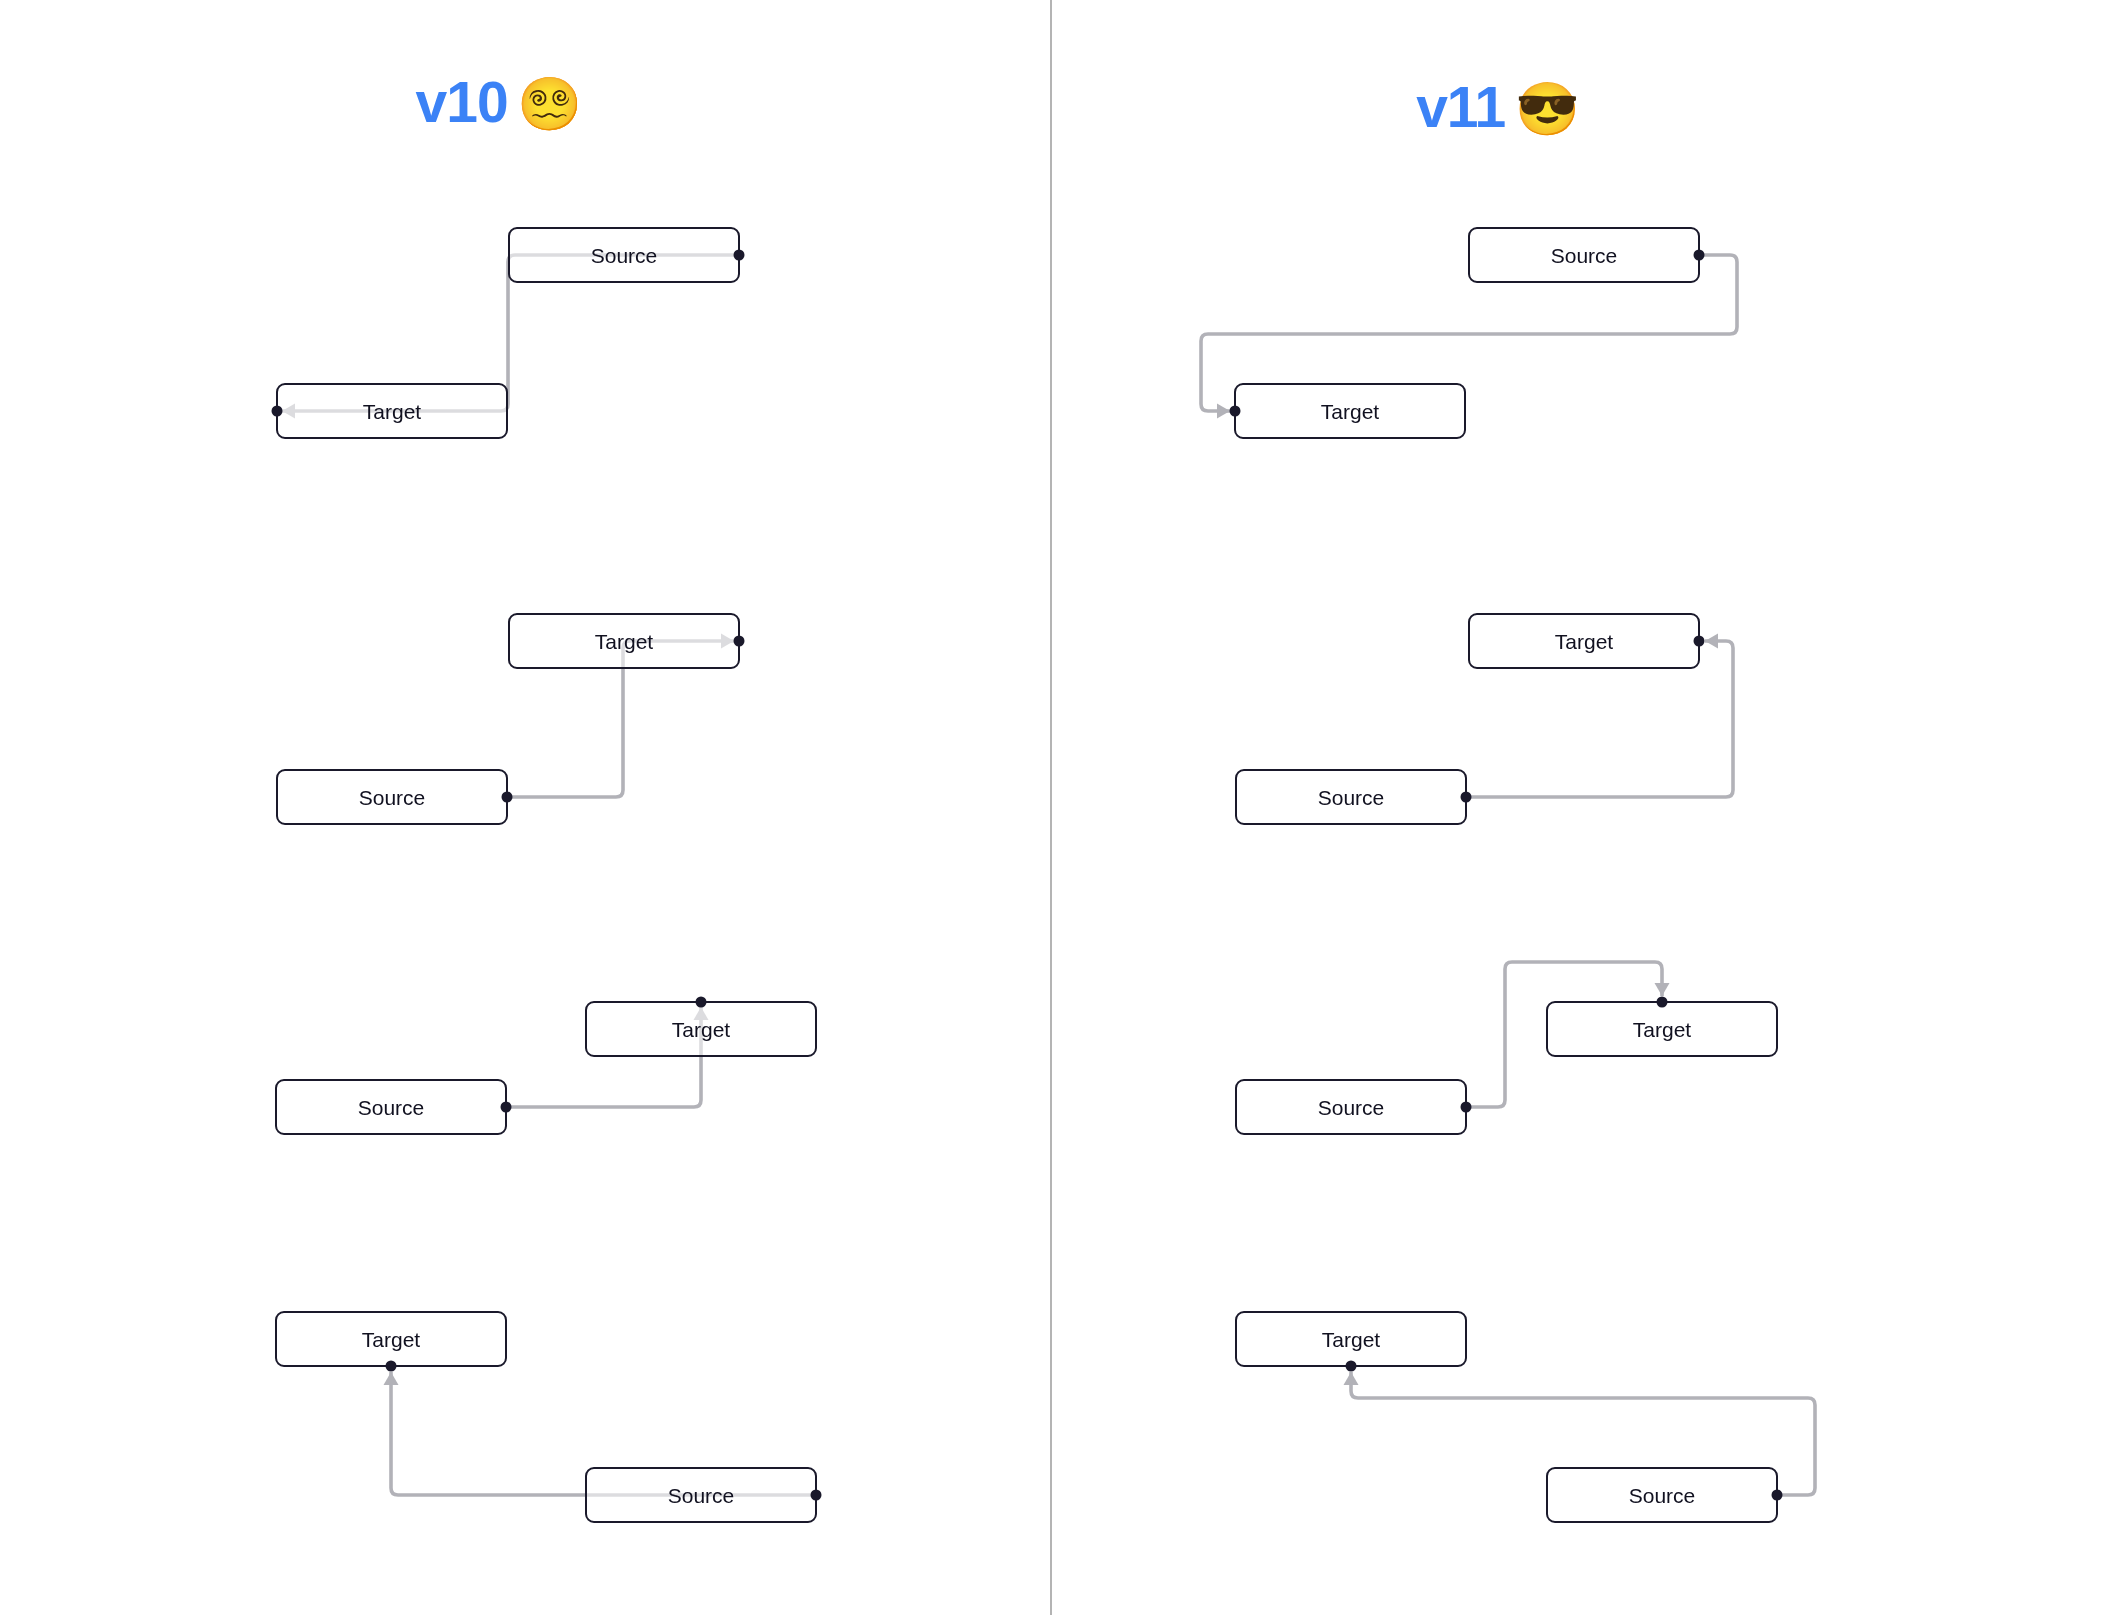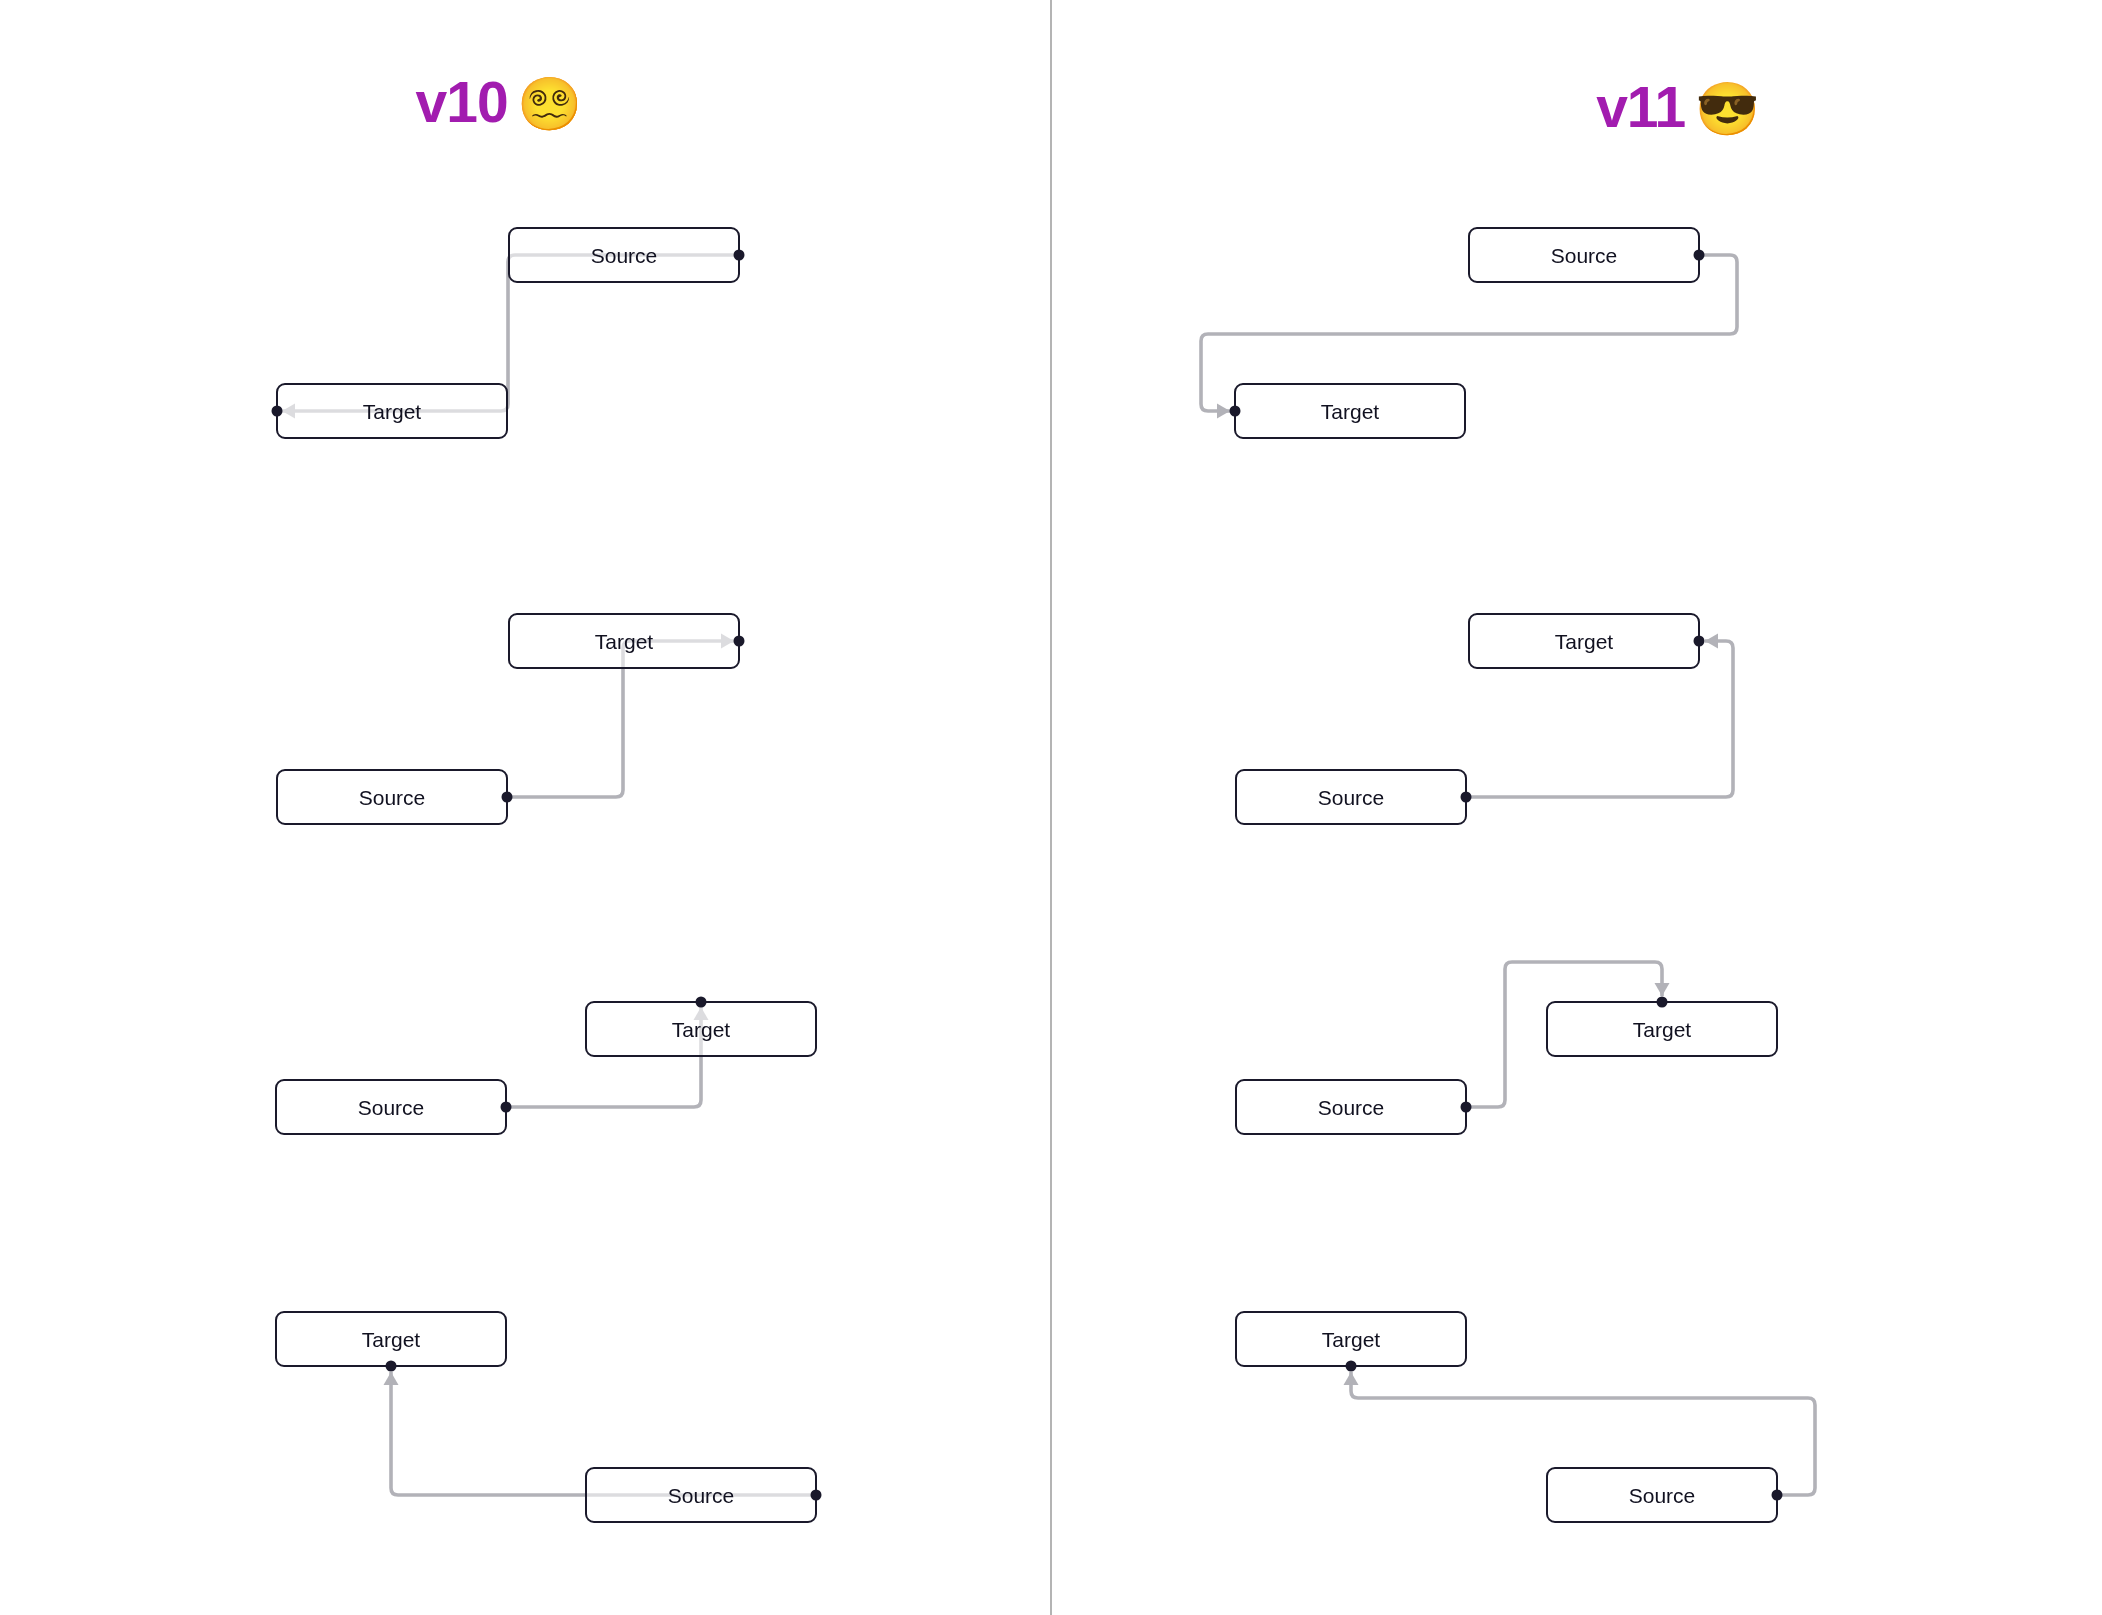--- a/index.html
+++ b/index.html
@@ -6,40 +6,40 @@
   body{
     width:2102px;height:1615px;position:relative;overflow:hidden;
     background:#ffffff;
     font-family:"Liberation Sans", sans-serif;
   }
   .divider{
     position:absolute;top:0;bottom:0;width:2px;background:#b4b4b4;
   }
   .panel-title{
     position:absolute;transform:translate(-50%,-50%);
-    font-size:57px;font-weight:bold;color:#a21caf;white-space:nowrap;
+    font-size:57px;font-weight:bold;color:#3b82f6;white-space:nowrap;
     letter-spacing:-1px;
   }
   .panel-title .emoji{font-size:52px;letter-spacing:0;margin-left:10px;}
   #diagram{position:absolute;left:0;top:0;}
   .node-label{
     font-family:"Liberation Sans", sans-serif;
   }
 </style>
 </head>
 <body style="background: rgb(255, 255, 255);">
 
 <div>
   <div class="divider" style="left: 1050px; background: rgb(180, 180, 180);"></div>
 
   <div class="panel-title" id="title-0" style="left: 499px; top: 102px;">
     <span>v10</span><span class="emoji">😵‍💫</span>
   </div>
 
-  <div class="panel-title" id="title-1" style="left: 1678px; top: 107px;">
+  <div class="panel-title" id="title-1" style="left: 1498px; top: 107px;">
     <span>v11</span><span class="emoji">😎</span>
   </div>
 
   <svg id="diagram" width="2102" height="1615" viewBox="0 0 2102 1615">
       <path d="M 739 255 L 515 255 Q 508 255 508 262 L 508 404 Q 508 411 501 411 L 282 411" fill="none" stroke="#b2b2b8" stroke-width="3.6"></path>
       <polygon points="282,411 295,403.5 295,418.5" fill="#b2b2b8"></polygon>
       <path d="M 507 797 L 616 797 Q 623 797 623 790 L 623 648 Q 623 641 630 641 L 734 641" fill="none" stroke="#b2b2b8" stroke-width="3.6"></path>
       <polygon points="734,641 721,633.5 721,648.5" fill="#b2b2b8"></polygon>
       <path d="M 506 1107 L 694 1107 Q 701 1107 701 1100 L 701 1007" fill="none" stroke="#b2b2b8" stroke-width="3.6"></path>
       <polygon points="701,1007 693.5,1020 708.5,1020" fill="#b2b2b8"></polygon>

